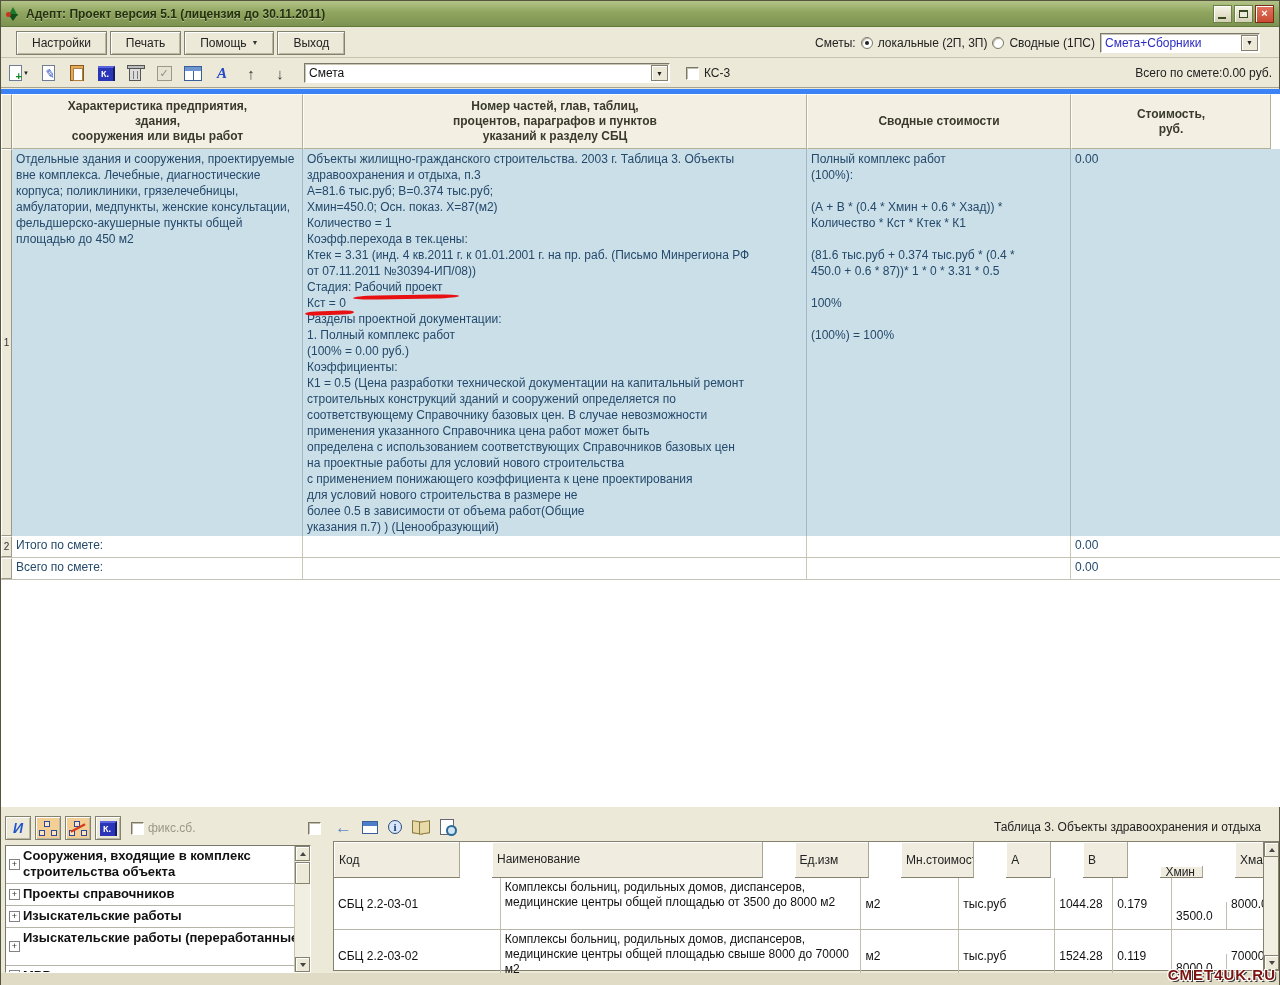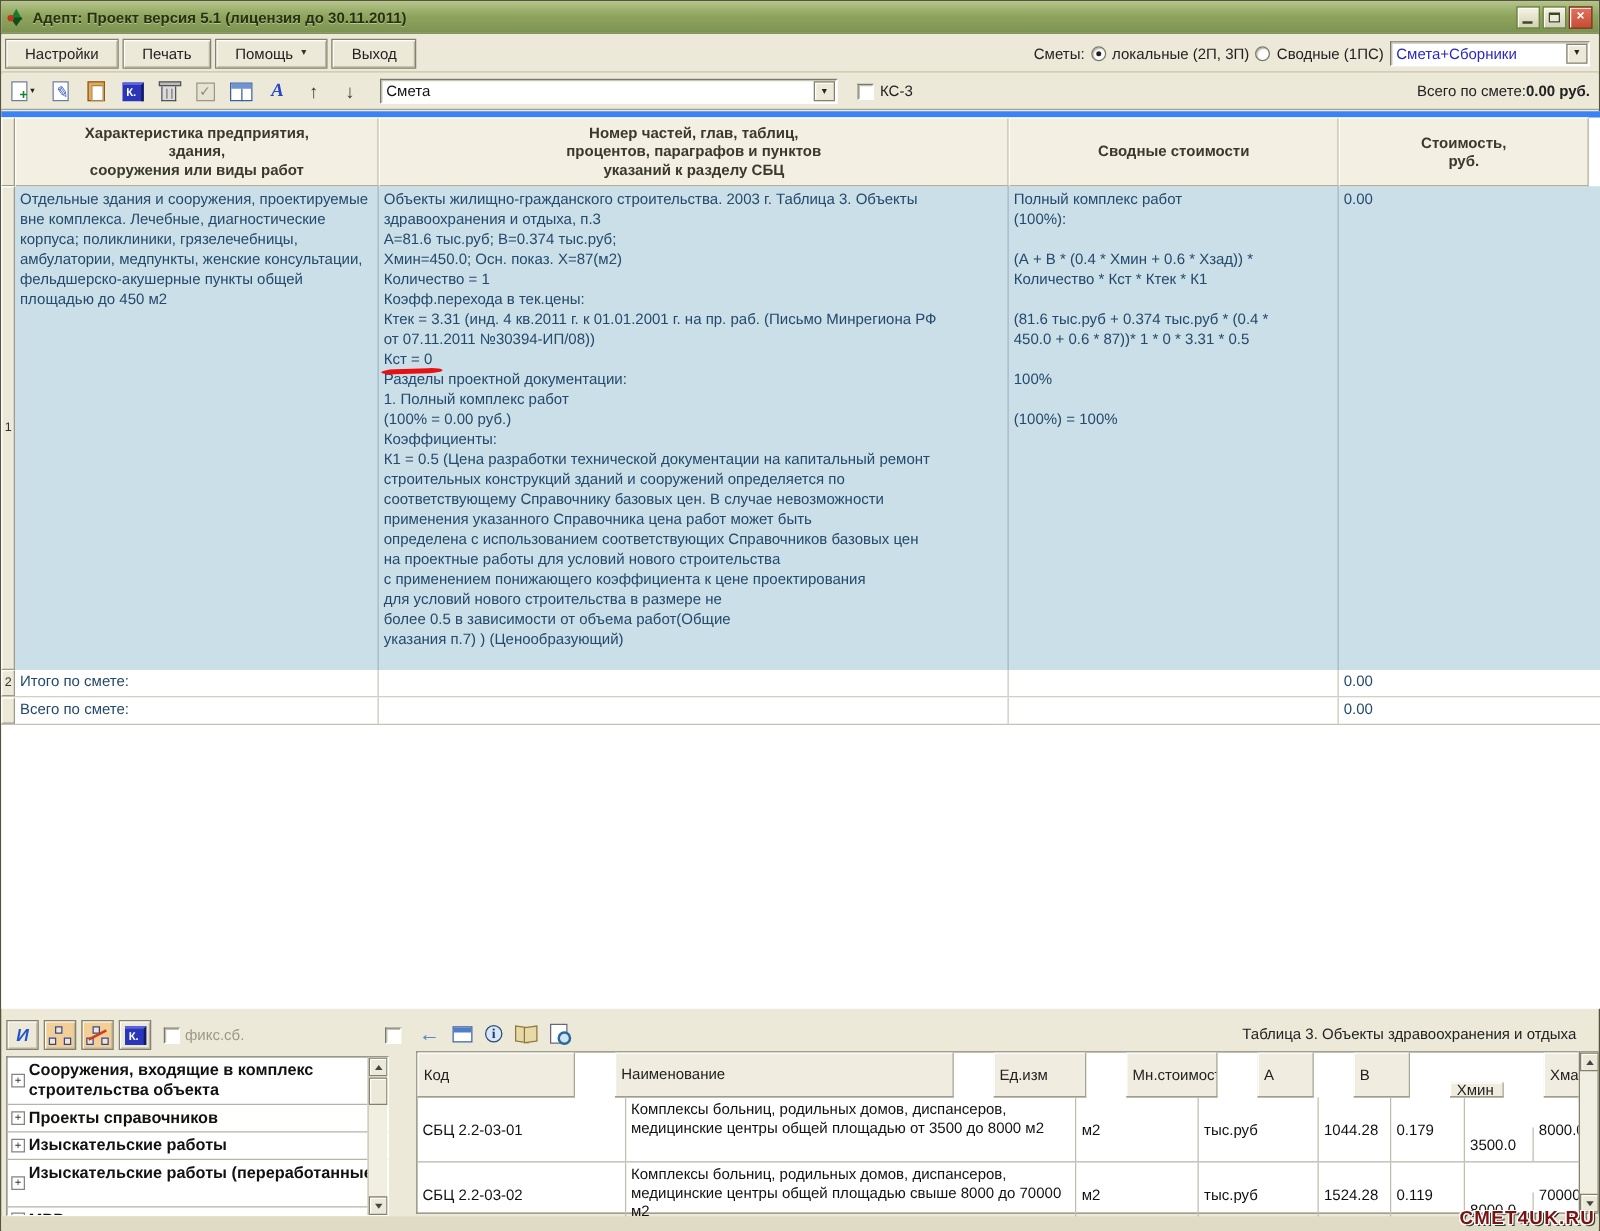--- a/index.html
+++ b/index.html
@@ -22,21 +22,21 @@
   .winbtns { margin-left:auto; display:flex; gap:2px; }
   .wbtn { width:19px; height:18px; border:1px solid #6b8244; background:linear-gradient(#f6f4e6,#d4d0b6);
     display:flex; align-items:center; justify-content:center; font-size:11px; line-height:1;
     box-shadow:inset 1px 1px 0 #fff; position:relative; }
   .wbtn.close { background:linear-gradient(#e2745f,#c94b33); border-color:#7e2a18; color:#fff; font-weight:bold; }
   .glyph-min { position:absolute; left:4px; bottom:3px; width:8px; height:2px; background:#3a4a20; }
   .glyph-rest { position:absolute; left:4px; top:4px; width:9px; height:8px; border:1px solid #3a4a20; border-top-width:2px; background:#eceadb; }
 
   
   .menurow { position:absolute; left:0; top:27px; width:100%; height:30px; background:#ece9d8;
-    border-bottom:1px solid #c6c3ae; display:flex; align-items:center; padding:0 3px; }
+    border-bottom:1px solid #c6c3ae; display:flex; align-items:center; padding:0 15px; }
   .mbtn { height:24px; margin-right:3px; padding:0 15px; display:flex; align-items:center; gap:5px;
     background:#ece9d8; border:1px solid #84826f;
     box-shadow:inset 1px 1px 0 #fff, inset -1px -1px 0 #b9b6a1; font-size:12px; color:#222; }
   .caret-down { font-size:7px; color:#333; }
   .est-cluster { margin-left:auto; display:flex; align-items:center; gap:5px; padding-right:4px; }
   .radio { width:12px; height:12px; border-radius:50%; background:#fff; border:1px solid #7a7868;
     box-shadow:inset 1px 1px 1px #b9b6a4; position:relative; }
   .radio.sel::after { content:""; position:absolute; left:3px; top:3px; width:4px; height:4px; border-radius:50%; background:#222; }
   .selectbox { width:160px; height:20px; background:#fff; border:1px solid; border-color:#7a7868 #fff #fff #7a7868;
     box-shadow:inset 1px 1px 0 #c9c6b5; display:flex; align-items:center; }
@@ -66,21 +66,21 @@
   .grid-ico::after { content:""; position:absolute; left:8px; top:4px; width:1px; height:10px; background:#3a5f9a; box-shadow:-5px 5px 0 8px transparent, 0 0 0 transparent, 0 0 0 transparent; }
   .font-a { font-family:"Liberation Serif", serif; font-style:italic; font-weight:bold; font-size:15px; color:#2348c8; }
   .arrow-glyph { font-size:15px; font-weight:bold; color:#3c3c3c; }
   .combo { width:366px; height:20px; margin-left:6px; background:#fff; border:1px solid; border-color:#7a7868 #fff #fff #7a7868;
     box-shadow:inset 1px 1px 0 #c9c6b5; display:flex; align-items:center; }
   .combo .val { flex:1; padding-left:4px; color:#111; }
   .cb { width:13px; height:13px; background:#fff; border:1px solid; border-color:#7a7868 #fff #fff #7a7868;
     box-shadow:inset 1px 1px 0 #c2bfae; }
   .ks3 { display:flex; align-items:center; gap:5px; margin-left:16px; }
   .total { margin-left:auto; white-space:nowrap; }
-  .total b { font-weight:bold; }
+  .total b { font-weight:normal; }
 
   
   .gridwrap { position:absolute; left:0; top:88px; width:1280px; height:718px; background:#fff; border-top:5px solid #3b82f6; }
   .grow { display:flex; width:100%; }
   .rnum { width:11px; background:#ece9d8; border:1px solid; border-color:#fff #9c9a88 #9c9a88 #fff;
     display:flex; align-items:center; justify-content:center; font-size:10px; color:#333; flex:0 0 11px; }
   .ghead { height:55px; }
   .hcell { background:#f3f0e3; border:1px solid; border-color:#fffef6 #b3b09a #8a english #fffef6; }
   .hcell { border-color:#fffef6 #b3b09a #b3b09a #fffef6; display:flex; align-items:center; justify-content:center;
     text-align:center; font-weight:bold; font-size:12px; color:#3a3a2c; white-space:pre-line; line-height:15px; }
@@ -269,20 +269,21 @@
       <div class="bcell w1">Отдельные здания и сооружения, проектируемые вне комплекса. Лечебные, диагностические корпуса; поликлиники, грязелечебницы, амбулатории, медпункты, женские консультации, фельдшерско-акушерные пункты общей площадью до 450 м2</div>
       <div class="bcell w2">
         <div class="ml">Объекты жилищно-гражданского строительства. 2003 г. Таблица  3. Объекты
 здравоохранения и отдыха, п.3
 А=81.6 тыс.руб; В=0.374 тыс.руб;
 Хмин=450.0; Осн. показ. Х=87(м2)
 Количество = 1
 Коэфф.перехода в тек.цены:
 Ктек = 3.31 (инд. 4 кв.2011 г. к 01.01.2001 г. на пр. раб. (Письмо Минрегиона РФ
 от 07.11.2011 №30394-ИП/08))</div>
+        <div><span>Стадия: </span><span class="ru">Рабочий проект</span></div>
         <div><span class="ru ru2">Кст = 0</span></div>
         <div class="ml">Разделы проектной документации:
 1. Полный комплекс работ
 (100% = 0.00 руб.)
 Коэффициенты:
 К1 = 0.5 (Цена разработки технической документации на капитальный ремонт
 строительных конструкций зданий и сооружений определяется по
 соответствующему Справочнику базовых цен. В случае невозможности
 применения указанного Справочника цена работ может быть
 определена с использованием соответствующих Справочников базовых цен

